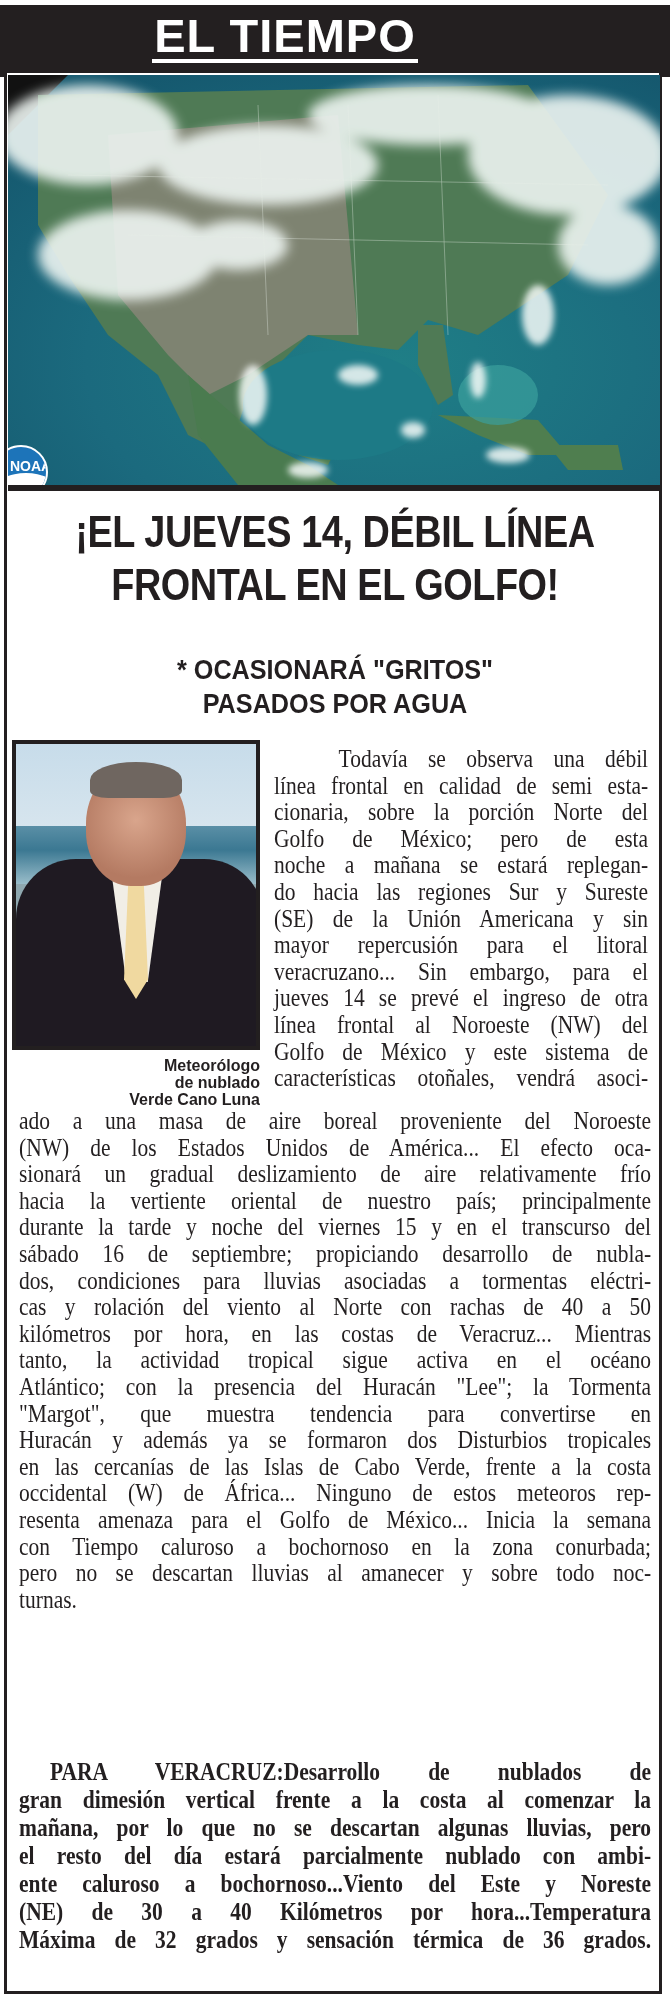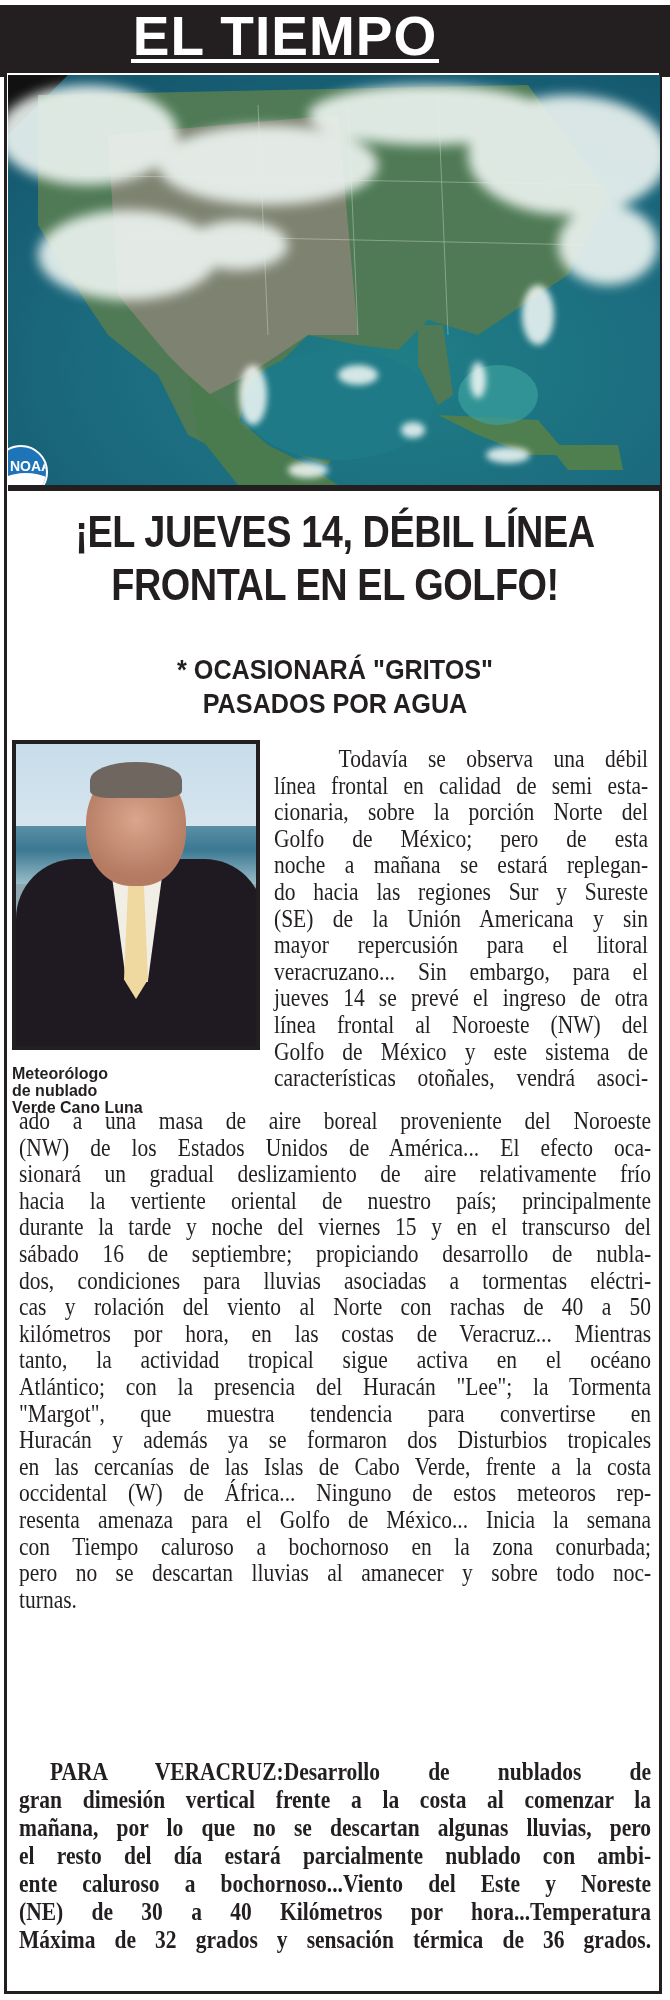--- a/index.html
+++ b/index.html
@@ -5,21 +5,21 @@
   html, body { margin:0; padding:0; background:#ffffff; }
   body { width:670px; height:2000px; position:relative; overflow:hidden; }
 
   .masthead {
     position:absolute; left:0; top:5px; width:670px; height:72px;
     background:#231f20;
   }
   .masthead-title {
     position:absolute; left:0; top:4px; width:570px; text-align:center;
     font-family:"Liberation Sans", sans-serif; font-weight:bold;
-    font-size:55px; color:#ffffff; letter-spacing:1px;
+    font-size:47px; color:#ffffff; letter-spacing:1px;
     line-height:54px;
   }
   .masthead-title span {
     border-bottom:4px solid #ffffff; padding:0 2px; line-height:46px; display:inline-block;
   }
 
   .frame {
     position:absolute; left:4px; top:70px; width:658px; height:1924px;
     border:3px solid #231f20; box-sizing:border-box; background:#fff;
   }
@@ -81,23 +81,23 @@
   }
   .photo-shirt {
     position:absolute; left:94px; top:118px; width:54px; height:120px; background:#f1eee6;
     clip-path:polygon(0 0,100% 0,70% 100%,30% 100%);
   }
   .photo-tie {
     position:absolute; left:108px; top:125px; width:24px; height:130px; background:#f0d9a0;
     clip-path:polygon(20% 0,80% 0,100% 85%,50% 100%,0 85%);
   }
   .caption {
-    position:absolute; left:12px; top:1057px; width:248px; text-align:left;
+    position:absolute; left:12px; top:1057px; width:248px; text-align:right;
     font-family:"Liberation Sans", sans-serif; font-weight:bold; font-size:16px;
-    line-height:17px; color:#231f20;margin-top:8px;
+    line-height:17px; color:#231f20;
   }
 
   .body-text {
     font-family:"Liberation Serif", serif; color:#231f20;
     font-size:25px; line-height:26.6px; text-align:justify;
   }
   .body-text .line { display:block; text-align:justify; text-align-last:justify; white-space:nowrap; }
   .body-text .line.last { text-align-last:left; }
   .col-right {
     position:absolute; left:274px; top:746px; width:374px;

